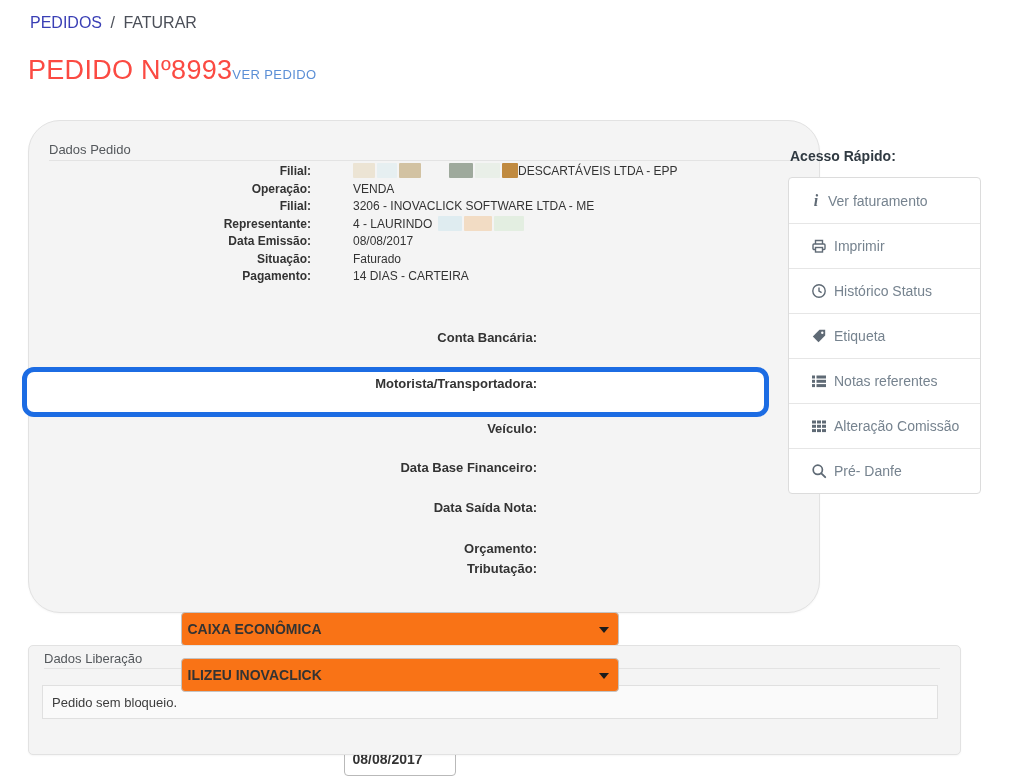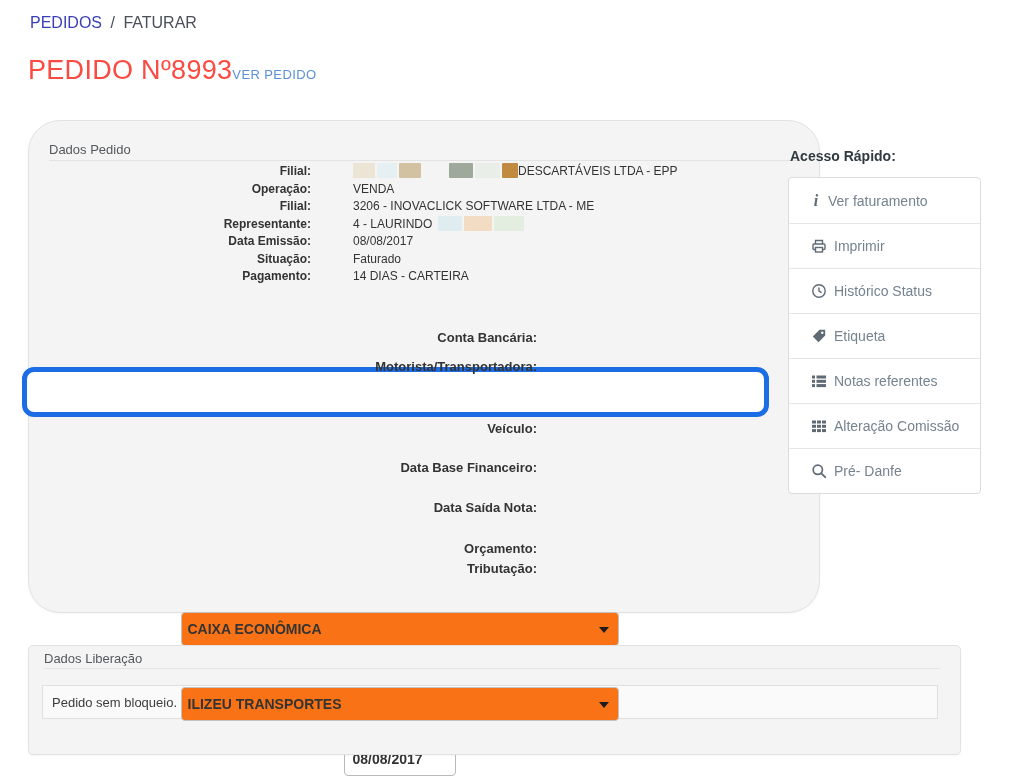--- a/index.html
+++ b/index.html
@@ -39,21 +39,21 @@
   .sw-f0{width:22px}.sw-f1{width:20px}.sw-f2{width:22px}
   .sw-f3{width:24px;margin-left:26px}.sw-f4{width:25px}.sw-f5{width:16px;margin-right:0}
   .sw-r0{width:24px;margin-left:6px}.sw-r1{width:28px}.sw-r2{width:30px}
 
   .ctrl-row { position:absolute; left:0; width:734px; display:flex; align-items:center;flex-direction:column; }
   .ctrl-label { width:282px; flex:0 0 282px; text-align:right; font-weight:bold;
                 font-size:13px; color:#333; }
   .ctrl-area { margin-left:7px; display:flex; align-items:center; }
 
   .row-conta    { top:209px; height:35px; }
-  .row-motorista{ top:238px; height:34px; z-index:2;gap:46px; }
+  .row-motorista{ top:255px; height:34px; z-index:2; }
   .row-veiculo  { top:300px; height:35px; }
   .row-database { top:339px; height:34px; }
   .row-datasaida{ top:379px; height:34px; }
   .row-orcamento{ top:420px; height:16px; }
   .row-tributacao{ top:440px; height:36px; }
 
   .fake-select { position:relative; width:438px; height:34px; background:#f97316;
                  border:1px solid #c3c3c3; border-radius:4px; display:flex; align-items:center;
                  padding:0 24px 0 6px; font-size:14px; font-weight:bold; color:#333; cursor:pointer; }
   .caret { position:absolute; right:9px; top:14px; width:0; height:0;
@@ -159,21 +159,21 @@
           <span>CAIXA ECONÔMICA</span>
           <span class="caret"></span>
         </span>
       </span>
     </div>
 
     <div class="ctrl-row row-motorista">
       <span class="ctrl-label">Motorista/Transportadora:</span>
       <span class="ctrl-area">
         <span class="fake-select">
-          <span>ILIZEU TRANSPORTES</span>
+          <span>ILIZEU INOVACLICK</span>
           <span class="caret"></span>
         </span>
       </span>
     </div>
 
     <div class="ctrl-row row-veiculo">
       <span class="ctrl-label">Veículo:</span>
       <span class="ctrl-area">
         <span class="fake-select">
           <span></span>

